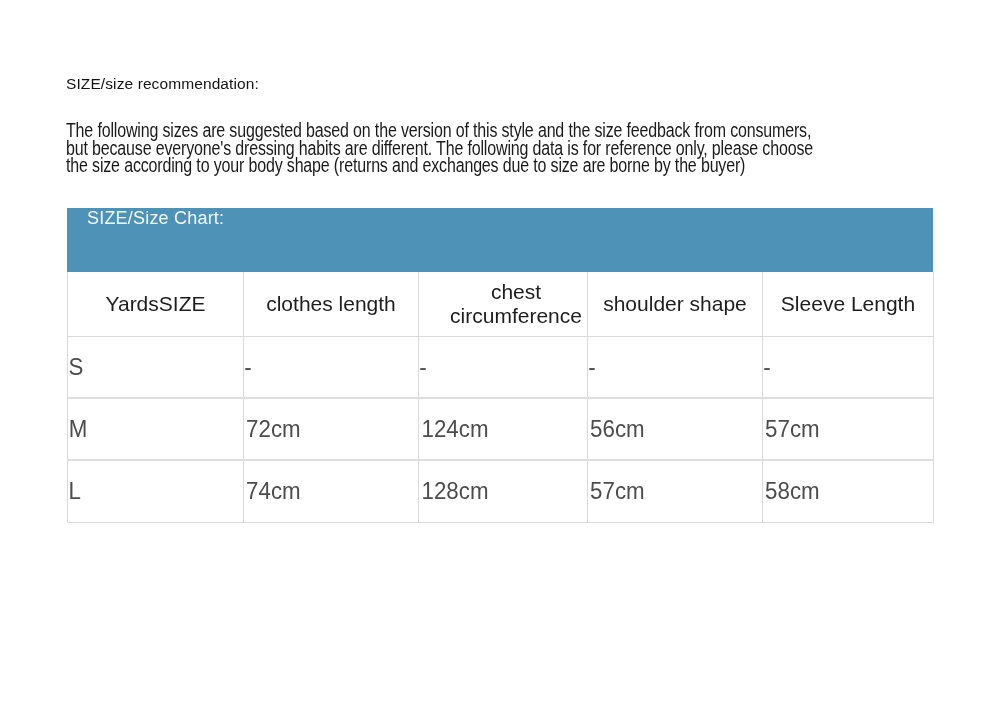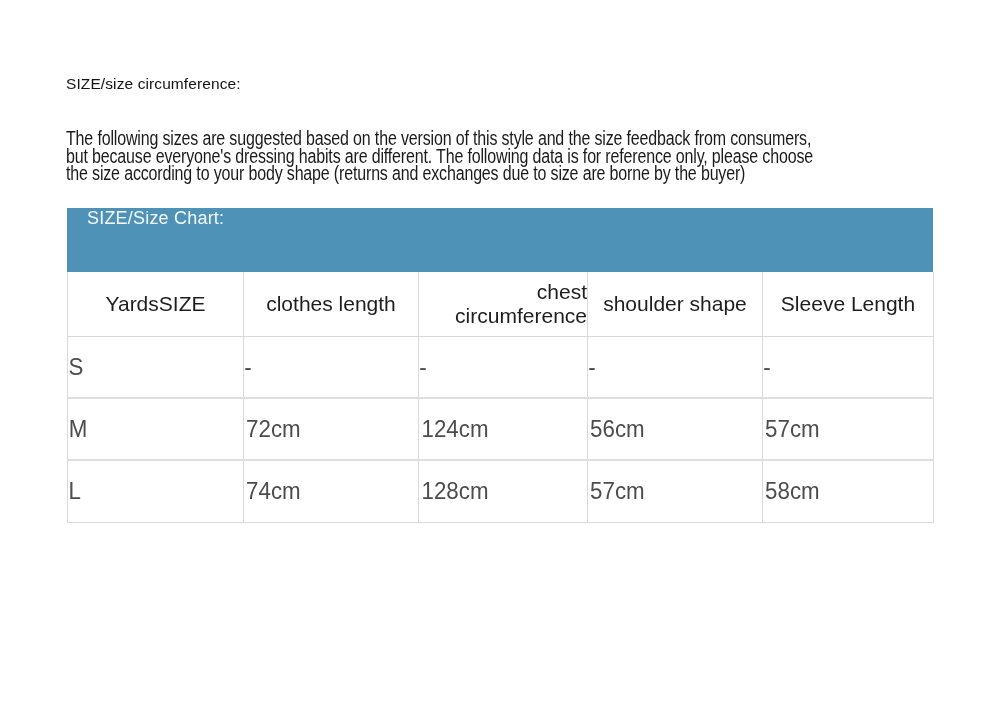--- a/index.html
+++ b/index.html
@@ -20,21 +20,20 @@
     letter-spacing: 0.1px;
   }
   .disclaimer {
     position: absolute;
     left: 66px; top: 122px;
     width: 880px;
     font-size: 20px;
     line-height: 17.5px;
     color: #1b1b1b;
     white-space: nowrap;
-    margin-top: 8px;
   }
   .disclaimer .line {
     display: inline-block;
     transform: scaleX(0.80);
     transform-origin: 0 50%;
     letter-spacing: -0.2px;
   }
   .chart-banner {
     position: absolute;
     left: 67px; top: 208px;
@@ -63,40 +62,40 @@
   }
   .size-table thead th {
     height: 64px;
     border-top: none;
     font-weight: 400;
     font-size: 21px;
     color: #1e1e1e;
     line-height: 1.12;
   }
   .size-table thead th.left-head {
-    text-align: right;
+    text-align: center;
     padding-left: 26px;
   }
   .size-table tbody td {
     height: 62px;
     font-size: 24px;
     color: #4c4c4c;
     border-top: 2px solid #dedede;
   }
   .size-table tbody tr:first-child td { border-top: 1px solid #d9d9d9; }
   .size-table td .v {
     display: inline-block;
     transform: scaleX(0.93);
     transform-origin: 50% 50%;
   }
 </style>
 </head>
 <body>
 
-<div class="page-title">SIZE/size circumference:</div>
+<div class="page-title">SIZE/size recommendation:</div>
 
 <div class="disclaimer">
   <span class="line">The following sizes are suggested based on the version of this style and the size feedback from consumers,</span><br>
   <span class="line">but because everyone's dressing habits are different. The following data is for reference only, please choose</span><br>
   <span class="line">the size according to your body shape (returns and exchanges due to size are borne by the buyer)</span>
 </div>
 
 <div class="chart-banner" style="background: rgb(79, 146, 184);">
   <span>SIZE/Size Chart:</span>
 </div>

